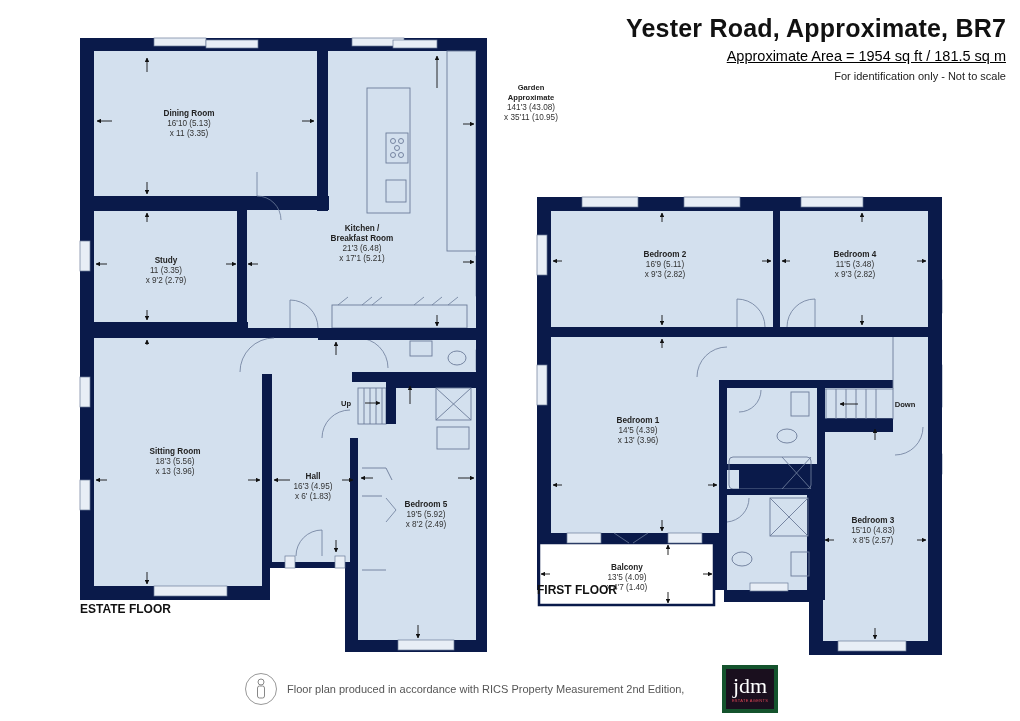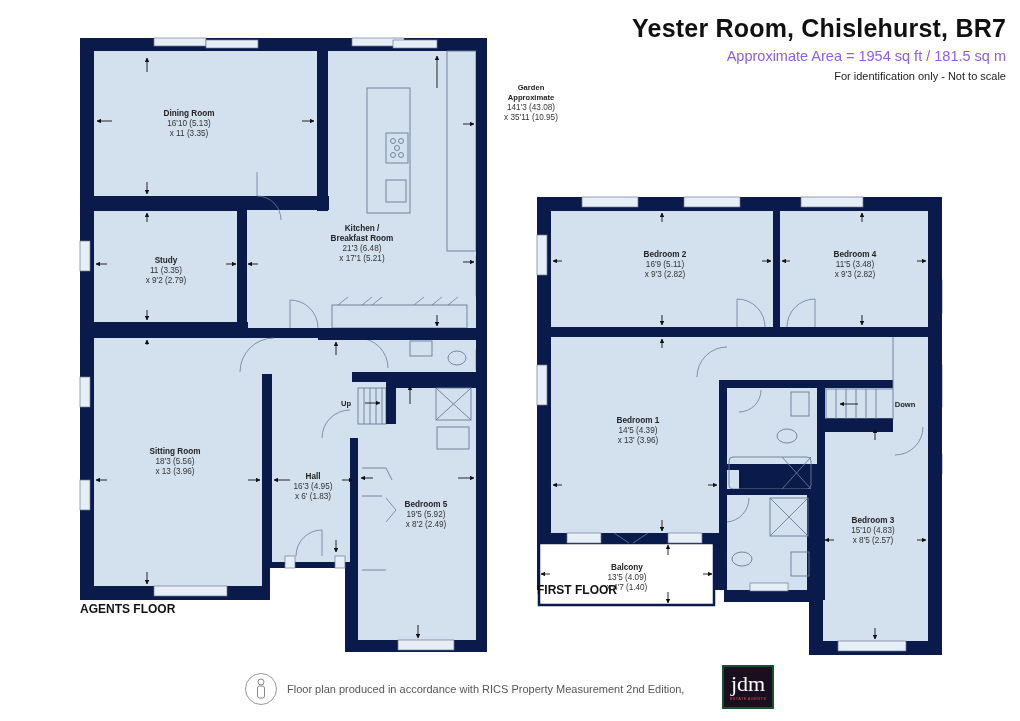--- a/index.html
+++ b/index.html
@@ -1,41 +1,41 @@
 <!DOCTYPE html>
 <html><head>
 <meta charset="utf-8">
 <style>
   html, body { margin:0; padding:0; background:#ffffff; }
   body { width:1020px; height:721px; position:relative; overflow:hidden; font-family:"Liberation Sans", sans-serif; }
   .title { position:absolute; right:14px; top:14px; font-size:25px; font-weight:bold; color:#111; letter-spacing:0.2px; }
-  .area { position:absolute; right:14px; top:48px; font-size:14.5px; color:#8b5cf6; }
+  .area { position:absolute; right:14px; top:48px; font-size:14.5px; color:#000000;text-decoration:underline; }
   .disclaimer { position:absolute; right:14px; top:70px; font-size:11px; color:#222; }
   svg.plan { position:absolute; left:0; top:0; }
   .wall { fill:#0a1a4a; }
   .room { fill:#d3e0ee; }
   .win { fill:#e8eef6; stroke:#6b7b99; stroke-width:0.7; }
   .fix { fill:none; stroke:#6b7b99; stroke-width:0.9; }
   .door { fill:none; stroke:#6b7b99; stroke-width:0.8; }
   .arrow { stroke:#111; stroke-width:0.9; fill:#111; }
   .rname { font-family:"Liberation Sans", sans-serif; font-size:8.2px; font-weight:bold; fill:#222; text-anchor:middle; }
   .rdim { font-family:"Liberation Sans", sans-serif; font-size:8.2px; fill:#333; text-anchor:middle; }
   .small { font-family:"Liberation Sans", sans-serif; font-size:7.6px; font-weight:bold; fill:#222; text-anchor:middle; }
   .floor-label { position:absolute; font-size:12px; font-weight:bold; color:#111; }
   .footer { position:absolute; left:245px; top:673px; display:flex; align-items:center; }
   .footer-icon { width:30px; height:30px; border:1px solid #999; border-radius:50%; display:flex; align-items:center; justify-content:center; margin-right:10px; }
   .footer-text { font-size:11px; color:#555; line-height:12px; }
-  .logo { position:absolute; left:722px; top:665px; width:48px; height:40px; background:#1a0f1e; border:2px solid #14532d; display:flex; flex-direction:column; align-items:center; justify-content:center; }
+  .logo { position:absolute; left:722px; top:665px; width:48px; height:40px; background:#1a0f1e; border:4px solid #14532d; display:flex; flex-direction:column; align-items:center; justify-content:center; }
   .logo-main { font-family:"Liberation Serif", serif; font-size:22px; color:#fff; line-height:22px; }
   .logo-sub { font-size:4px; color:#d45; letter-spacing:0.3px; margin-top:1px; }
 </style>
 </head>
 <body>
 
-<div class="title">Yester Room, Chislehurst, BR7</div>
+<div class="title">Yester Road, Approximate, BR7</div>
 <div class="area">Approximate Area = 1954 sq ft / 181.5 sq m</div>
 <div class="disclaimer">For identification only - Not to scale</div>
 
 <svg class="plan" width="1020" height="721" viewBox="0 0 1020 721">
   <defs>
     <marker id="ah" markerWidth="5" markerHeight="5" refX="4.5" refY="2.5" orient="auto">
       <path d="M0,0 L5,2.5 L0,5 z" fill="#111"></path>
     </marker>
   </defs>
 
@@ -285,21 +285,21 @@
     <text class="rdim" x="873" y="543">x 8'5 (2.57)</text>
 
     <text class="rname" x="627" y="570">Balcony</text>
     <text class="rdim" x="627" y="580">13'5 (4.09)</text>
     <text class="rdim" x="627" y="590">x 4'7 (1.40)</text>
 
     <text class="small" x="905" y="407">Down</text>
   </g>
 </svg>
 
-<div class="floor-label" style="left:80px; top:602px;">AGENTS FLOOR</div>
+<div class="floor-label" style="left:80px; top:602px;">ESTATE FLOOR</div>
 <div class="floor-label" style="left:537px; top:583px;">FIRST FLOOR</div>
 
 <div class="footer">
   <div class="footer-icon">
     <svg width="14" height="22" viewBox="0 0 14 22">
         <circle cx="7" cy="4" r="3" fill="none" stroke="#888" stroke-width="1"></circle>
         <rect x="3.5" y="8" width="7" height="12" rx="2" fill="none" stroke="#888" stroke-width="1"></rect>
       </svg>
   </div>
   <div class="footer-text">

